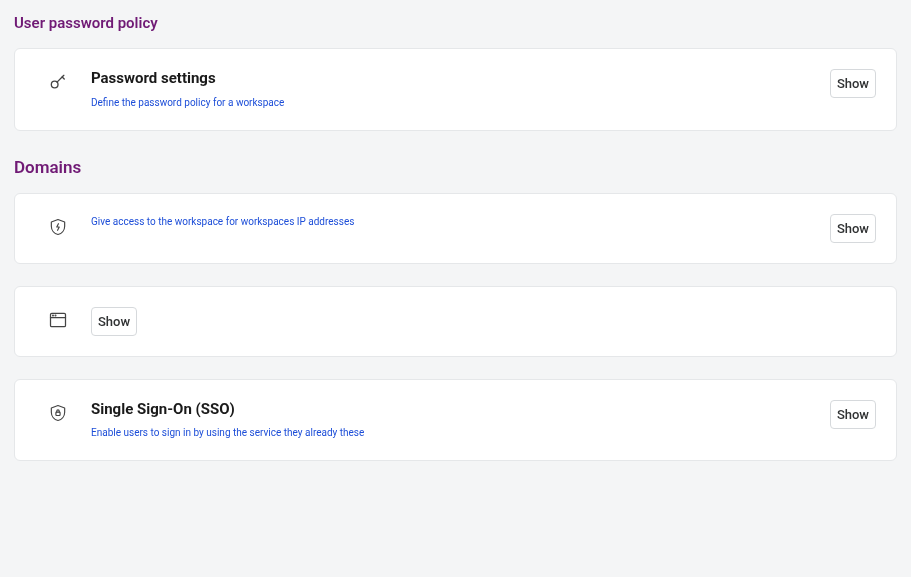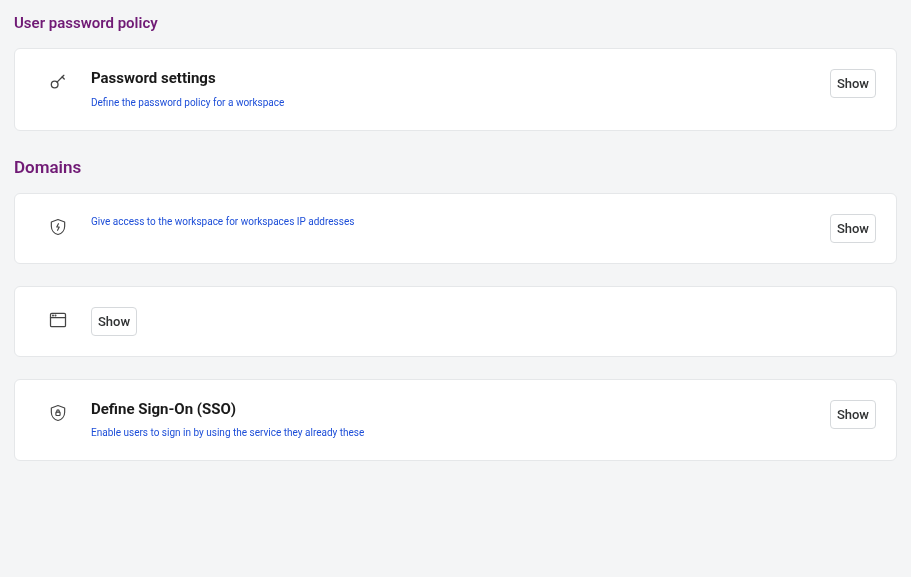--- a/index.html
+++ b/index.html
@@ -126,17 +126,17 @@
 
 <div class="card">
   <span class="card-icon">
     <svg width="20" height="20" viewBox="0 0 24 24" fill="none" stroke="currentColor" stroke-width="1.4" stroke-linecap="round" stroke-linejoin="round">
       <path d="M12 3l8 3v5c0 5-3.5 9-8 10-4.5-1-8-5-8-10V6l8-3z"></path>
       <rect x="9.5" y="11" width="5" height="4" rx="0.8"></rect>
       <path d="M10.5 11V9.8a1.5 1.5 0 0 1 3 0V11"></path>
     </svg>
   </span>
   <div class="card-body">
-    <div class="card-title">Define Sign-On (SSO)</div>
+    <div class="card-title">Single Sign-On (SSO)</div>
     <div class="card-desc">Enable users to sign in by using the service they already these</div>
   </div>
   <button class="show-btn">Show</button>
 </div>
 
 </body></html>

